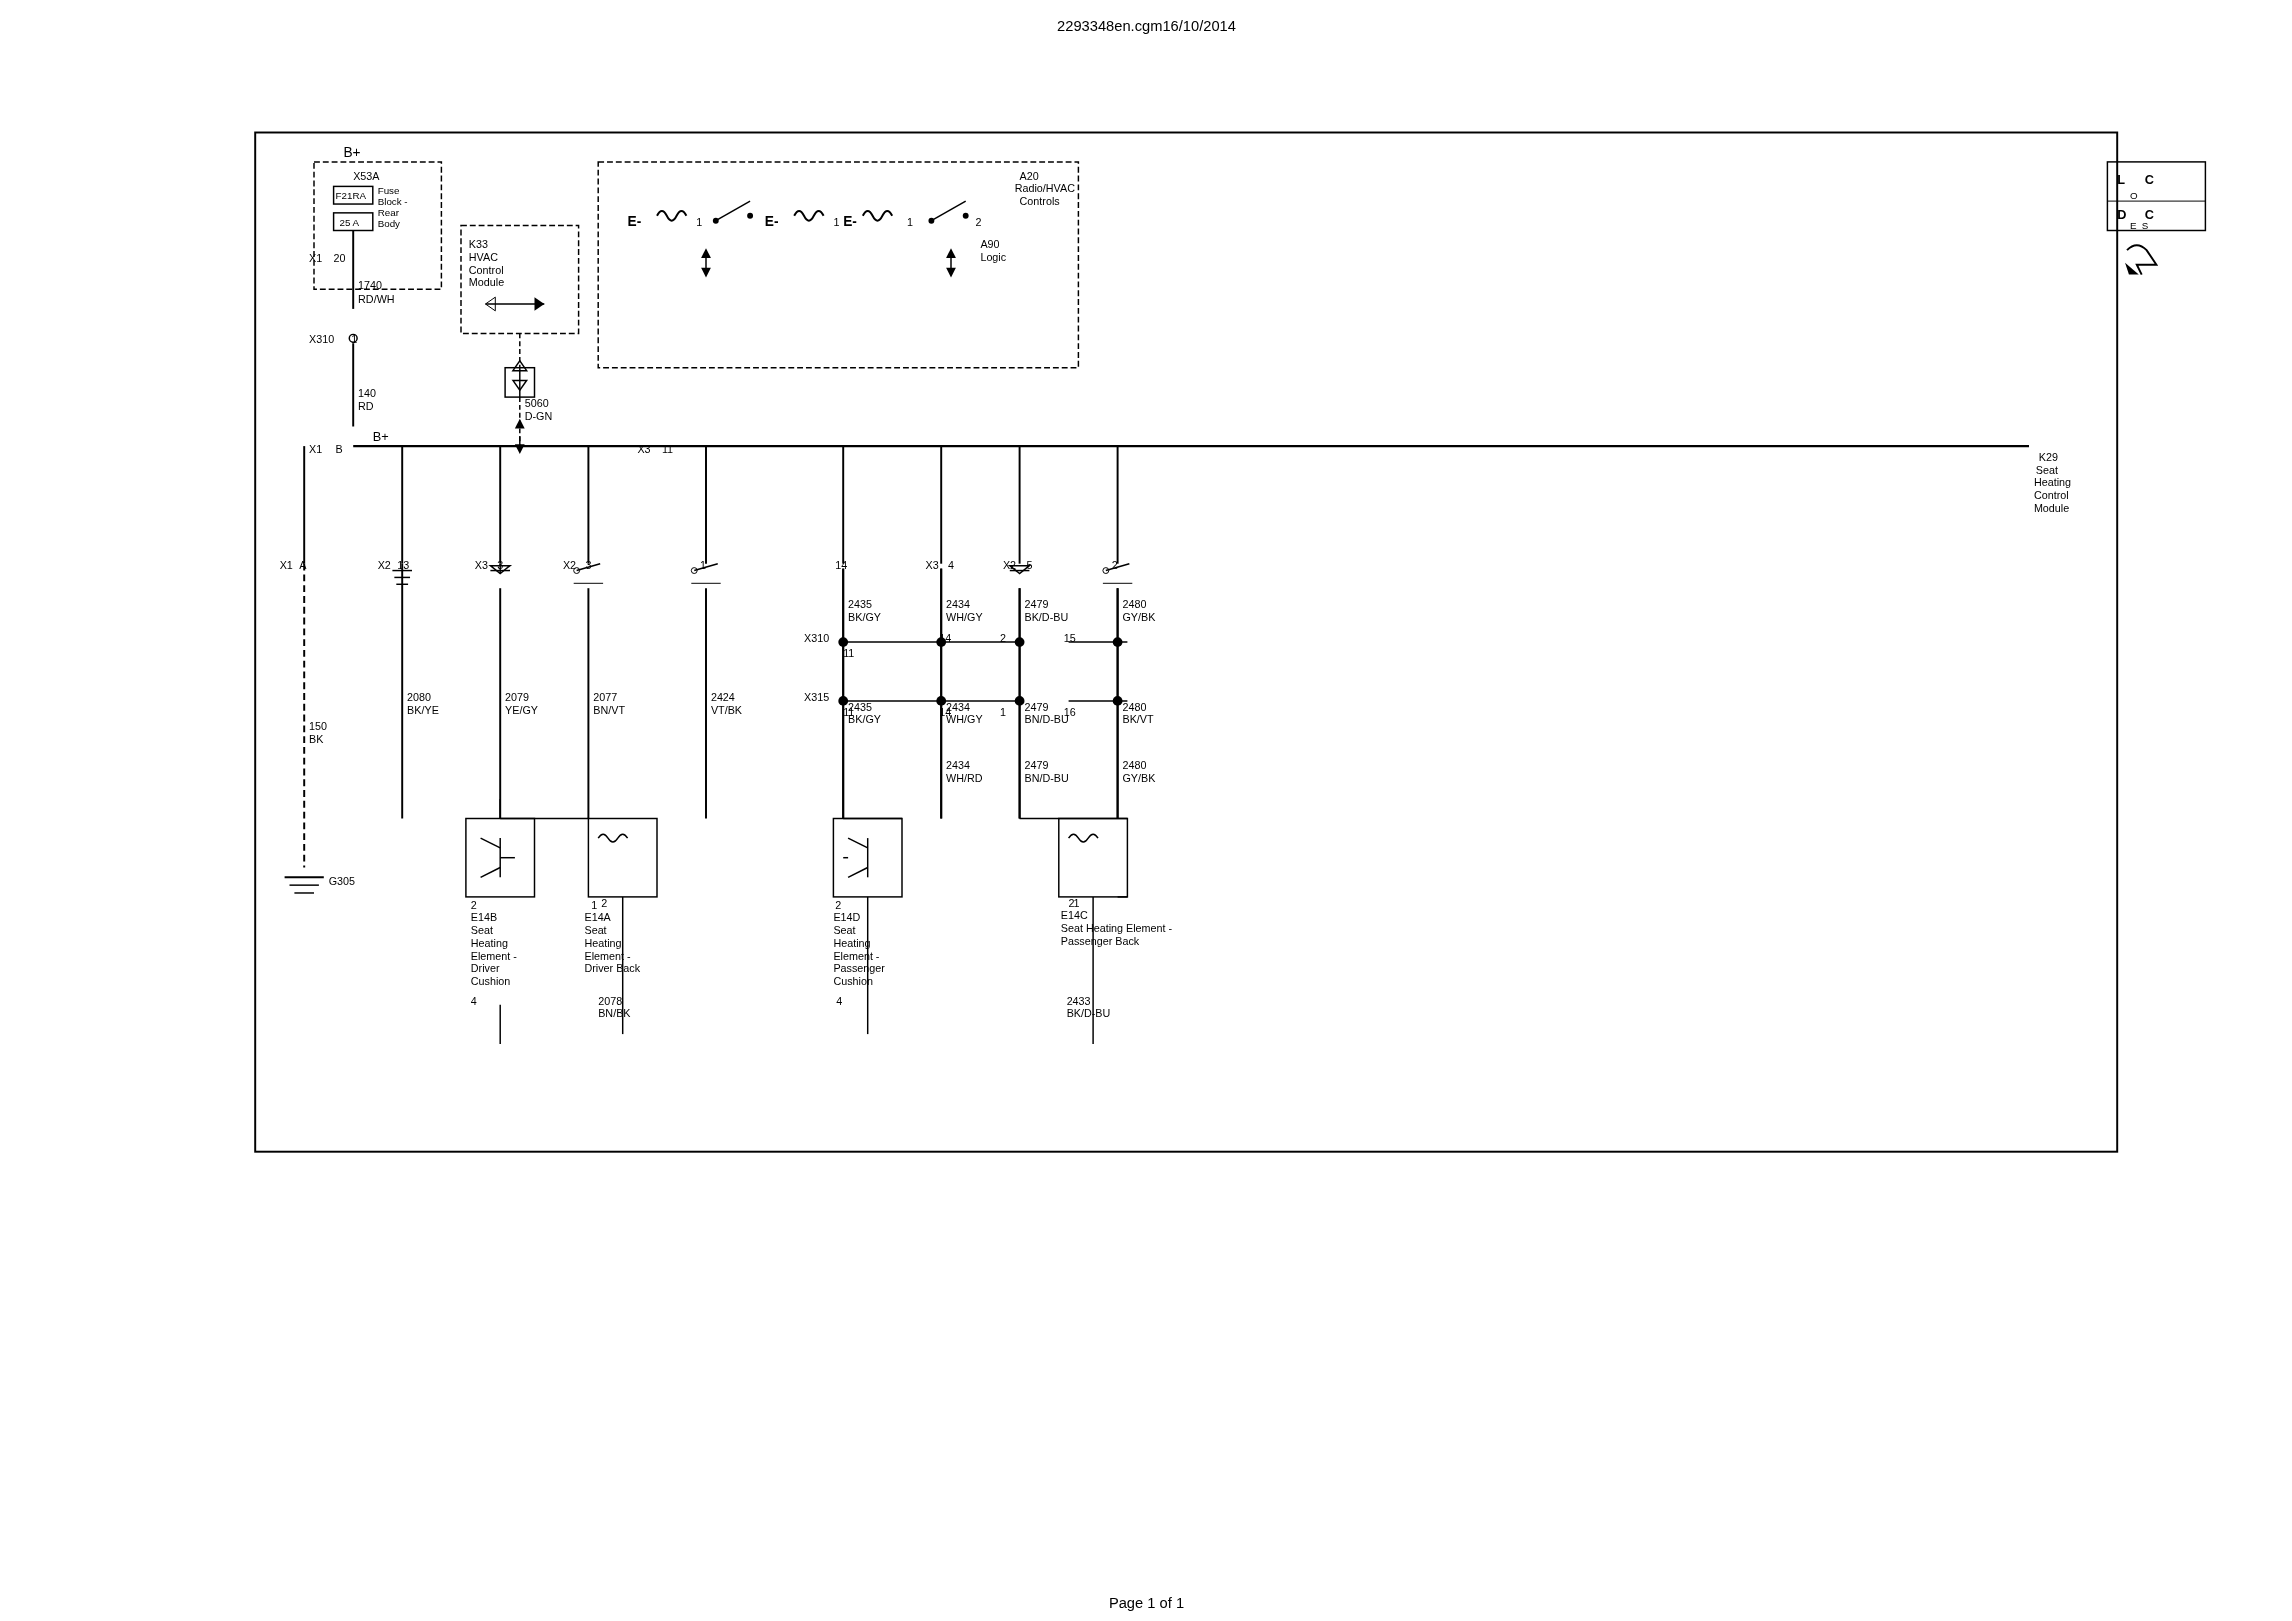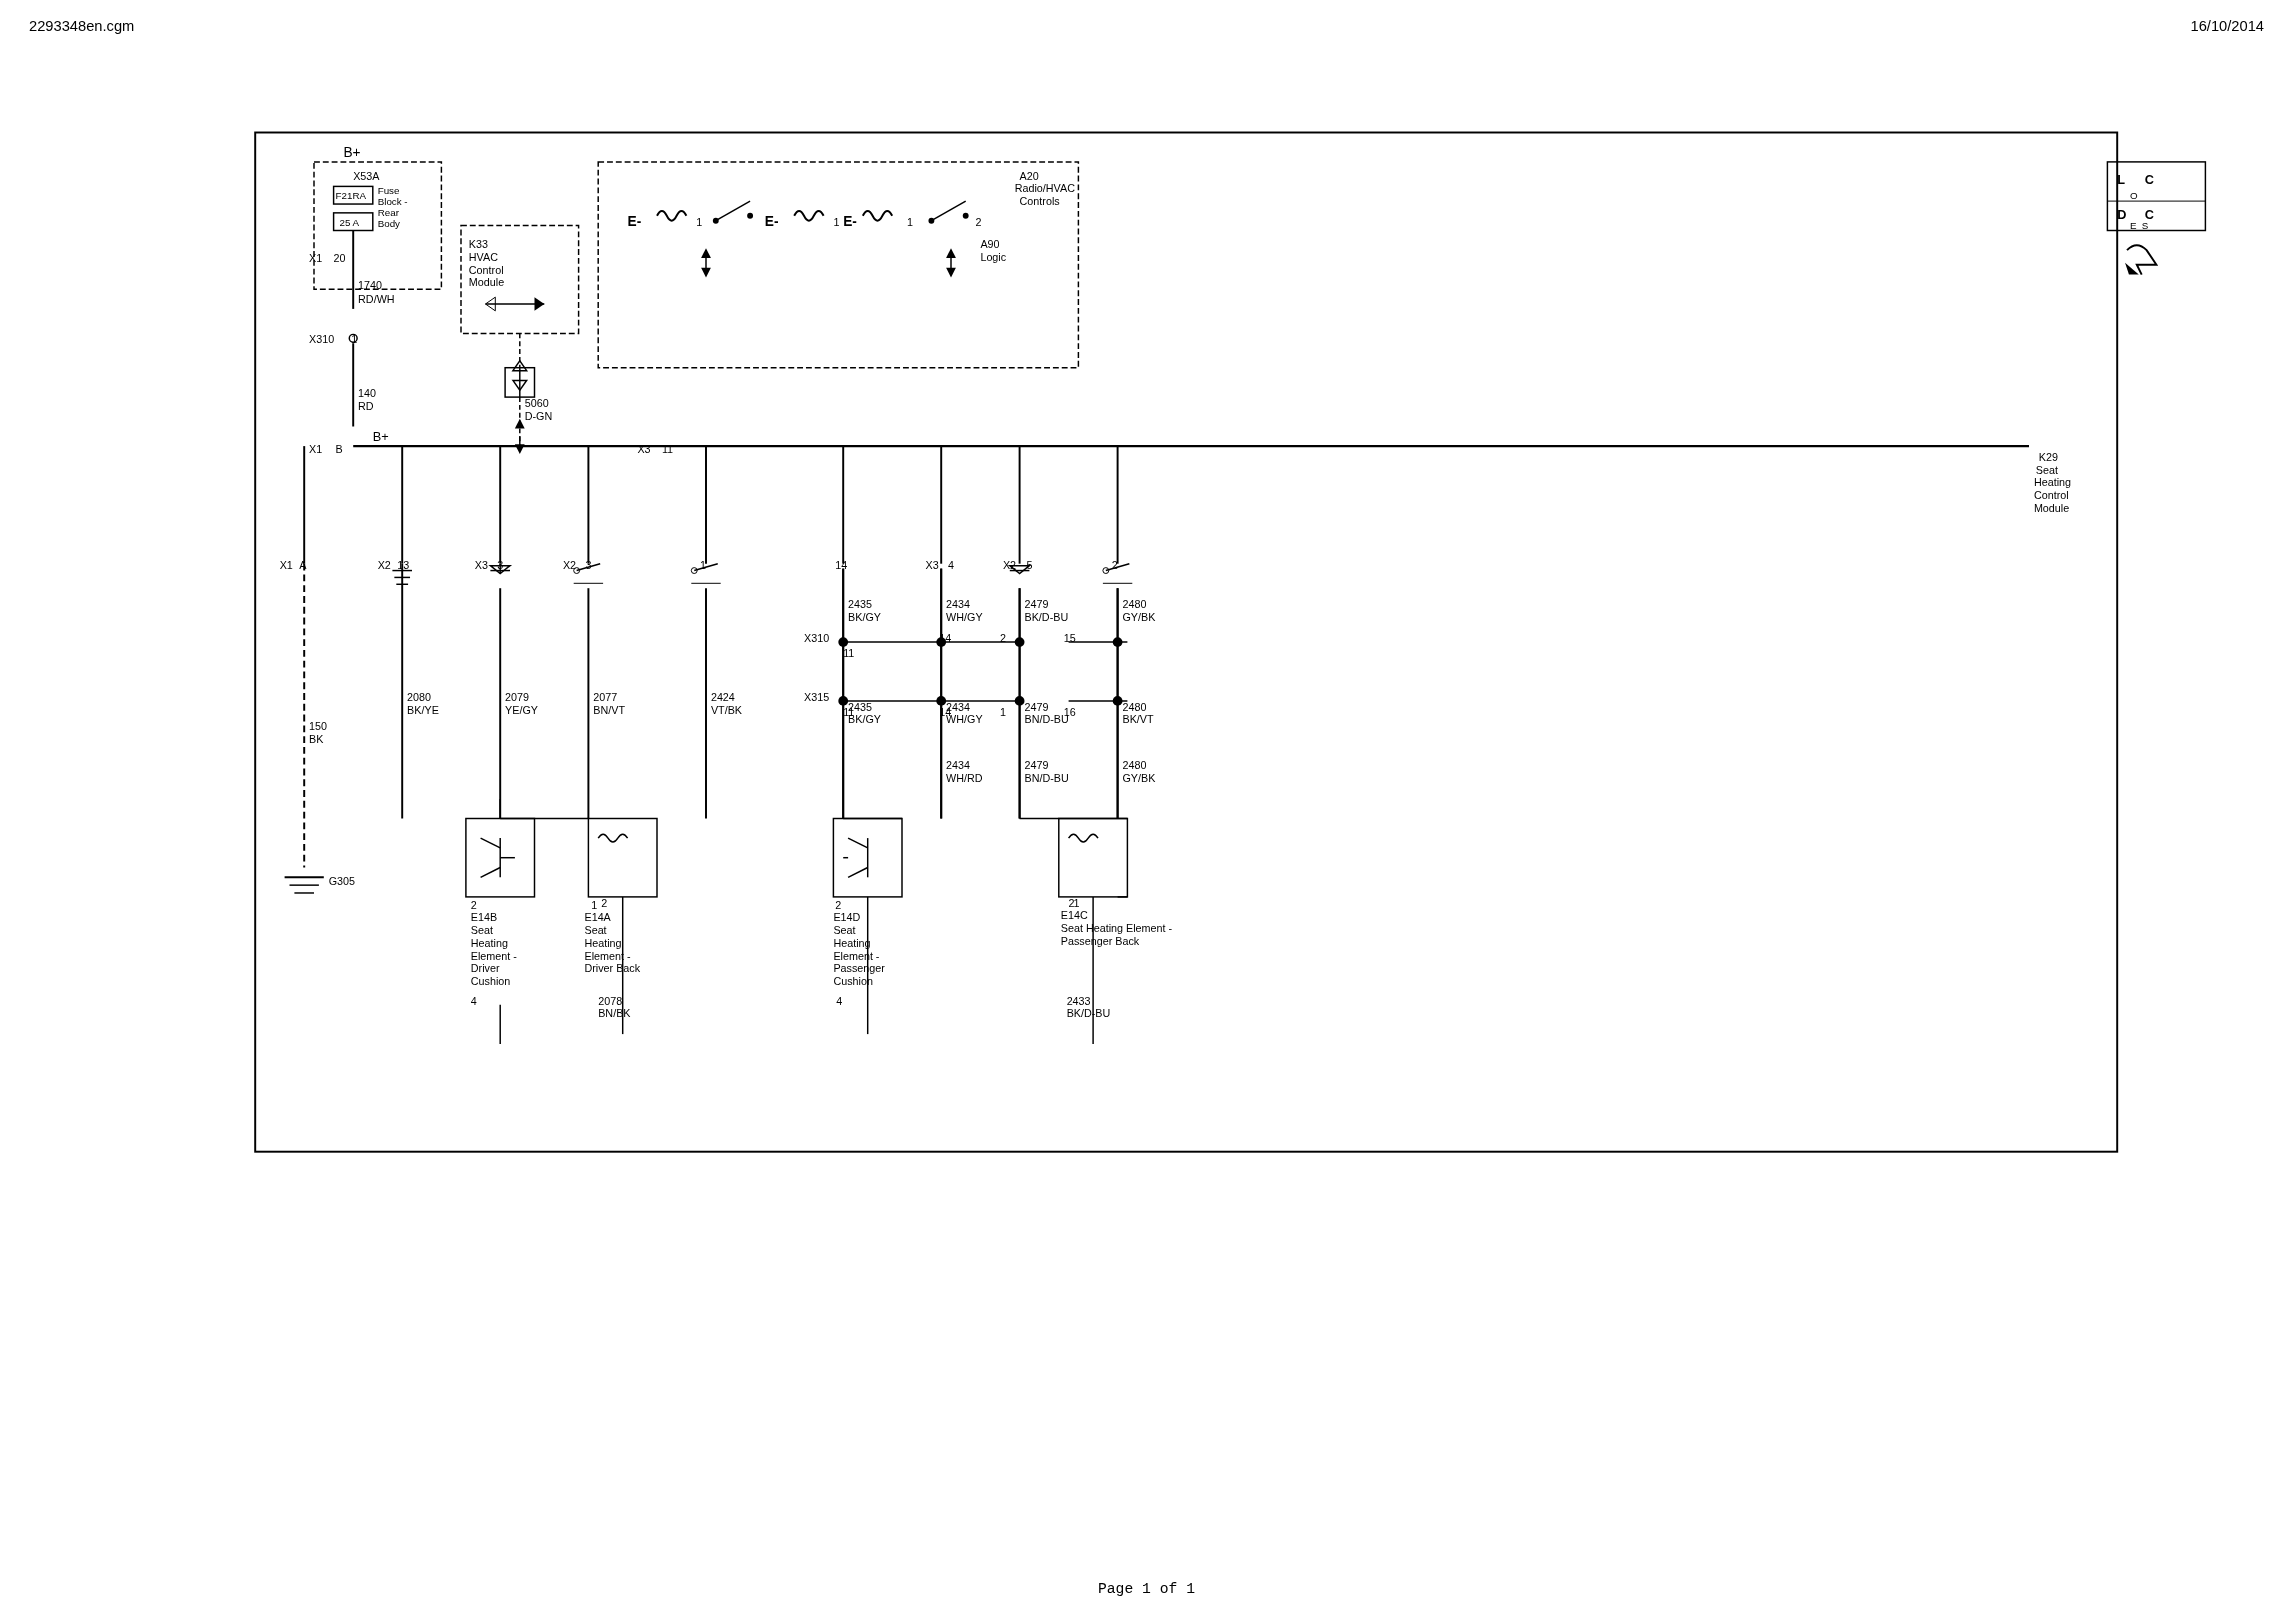--- a/index.html
+++ b/index.html
@@ -12,34 +12,33 @@
       position: relative;
       overflow: hidden;
     }
 
     .page-header {
       position: absolute;
       top: 17.6px;
       left: 29px;
       right: 29px;
       display: flex;
-      justify-content: space-between;
+      justify-content: center;
       font-size: 14.7px;
       color: #000;
     }
 
     .page-footer {
       position: absolute;
-      bottom: 24px;
+      bottom: 10px;
       left: 0;
       right: 0;
       text-align: center;
       font-size: 14.7px;
       color: #000;
-      font-family: Liberation Mono, monospace;
     }
 
     
     .diagram-svg {
       width: 100%;
       height: 100%;
     }
   </style>
 </head>
 <body>

